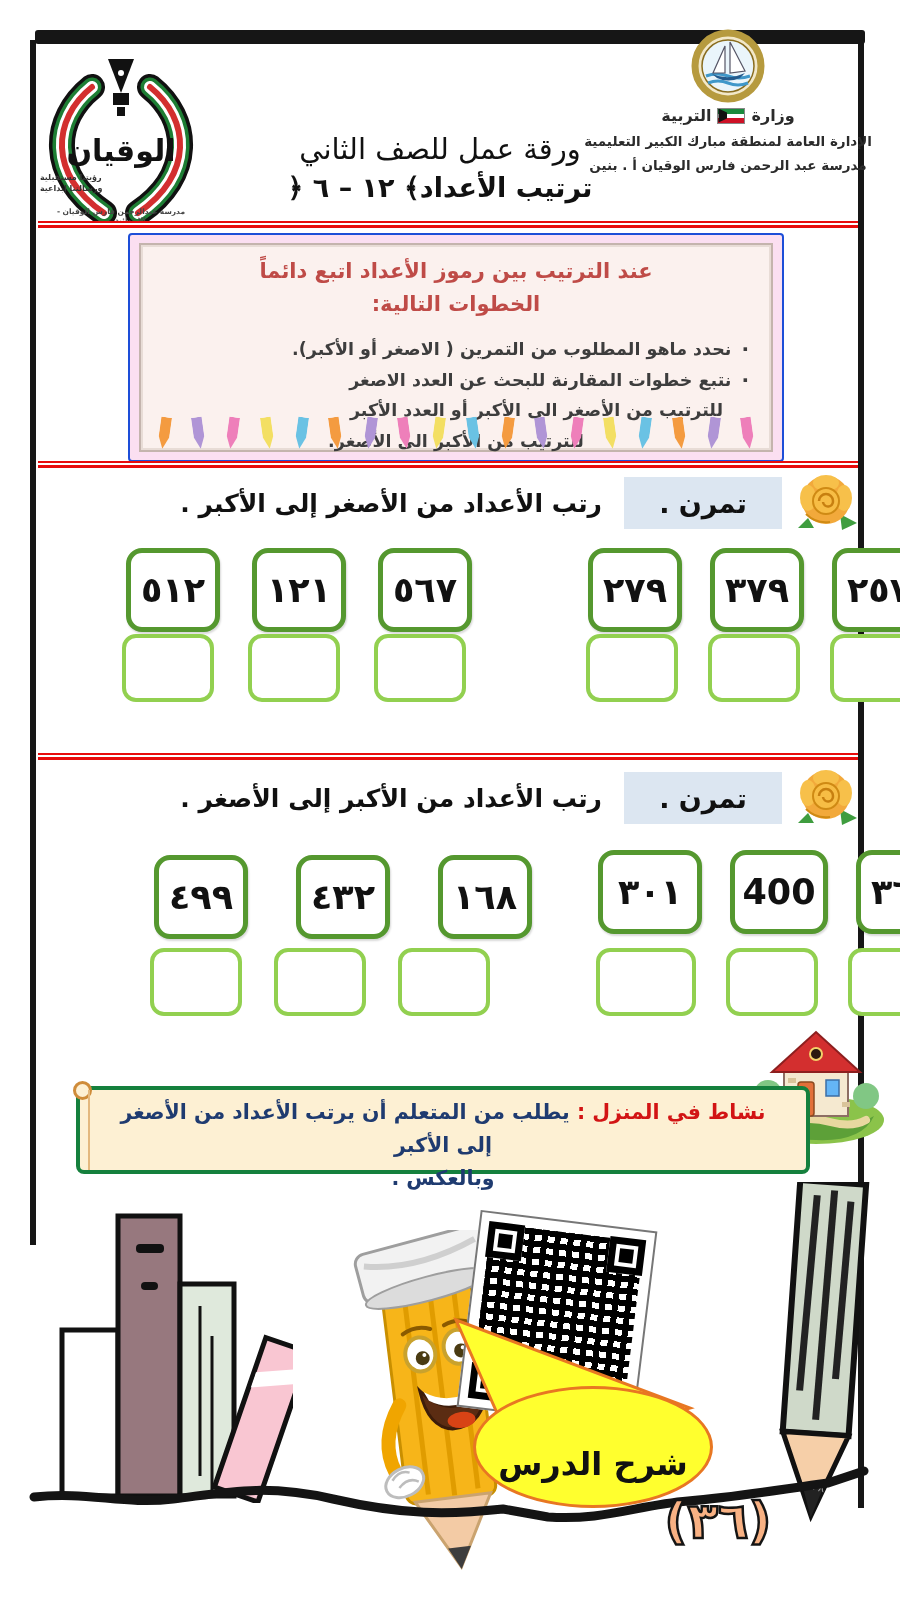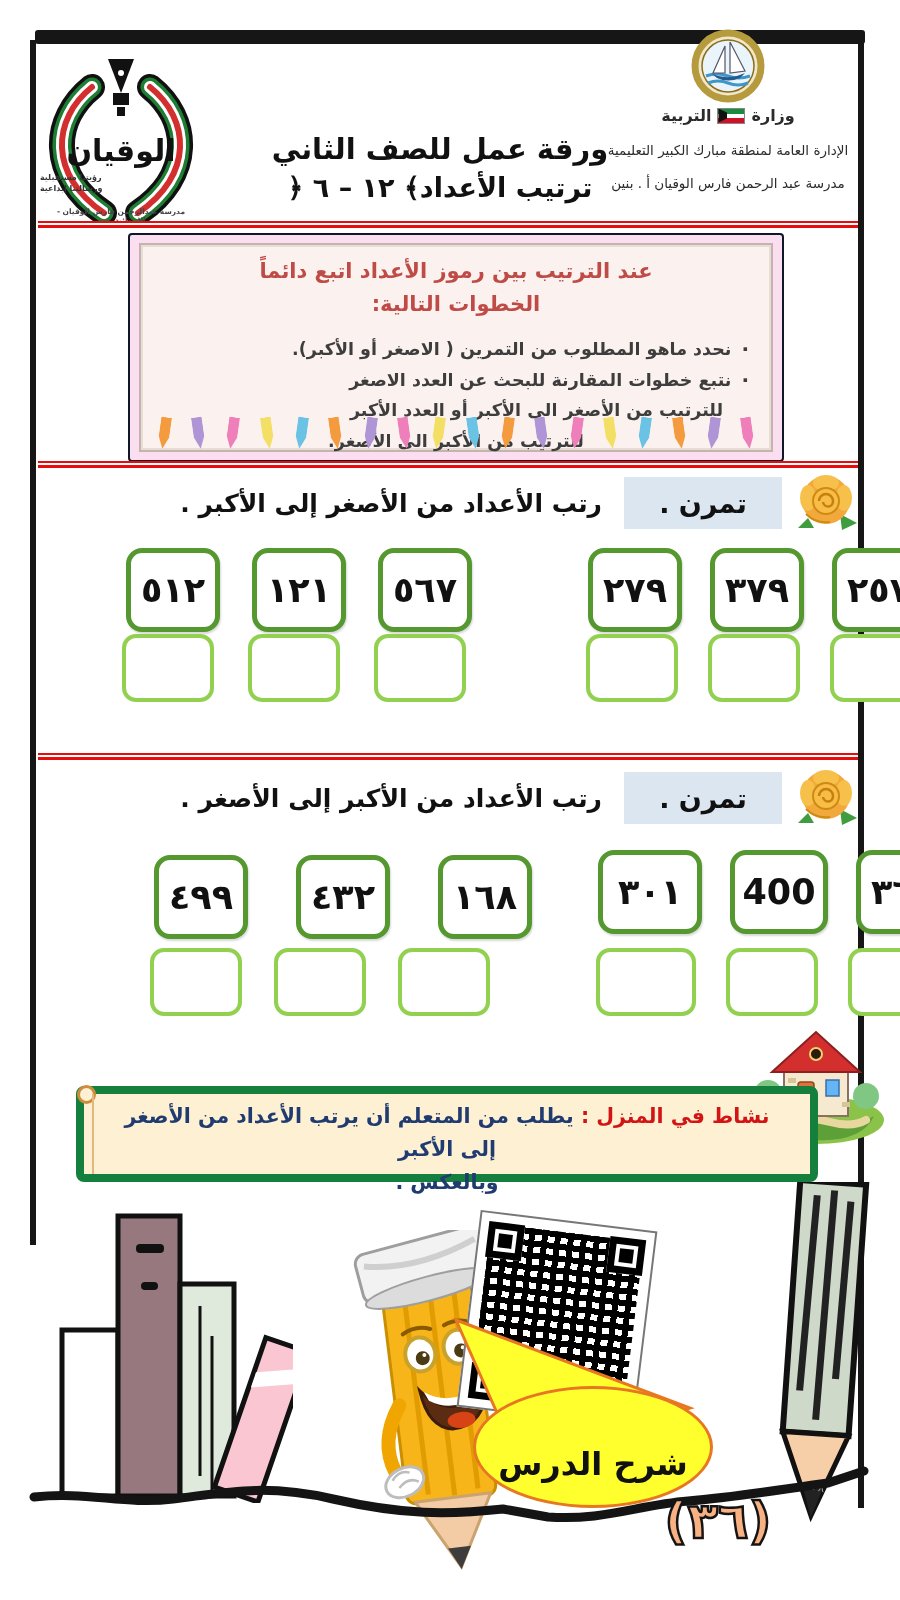--- a/index.html
+++ b/index.html
@@ -11,52 +11,52 @@
   .frame-right{position:absolute;left:858px;top:40px;width:6px;height:1468px;background:#161616;}
   
   .logo{position:absolute;left:40px;top:55px;width:162px;height:168px;}
   .logo svg{position:absolute;left:0;top:0;}
   .logo-name{position:absolute;left:0;top:78px;width:162px;text-align:center;font-size:30px;font-weight:bold;}
   .logo-tag{position:absolute;left:0;top:118px;width:162px;font-size:8px;color:#333;line-height:1.35;font-weight:bold;}
   .logo-foot{position:absolute;left:0;top:152px;width:162px;text-align:center;font-size:7.5px;color:#444;font-weight:bold;}
   .ministry{position:absolute;right:22px;top:28px;width:300px;text-align:center;}
   .ministry .emblem{margin:0 auto;display:block;}
   .min-line1{display:flex;justify-content:center;align-items:center;gap:6px;font-size:16px;font-weight:bold;color:#2b2b2b;margin-top:2px;direction:rtl;}
-  .min-line{font-size:13.5px;font-weight:normal;color:#2b2b2b;margin-top:17px;direction:rtl;white-space:nowrap;}
+  .min-line{font-size:13.5px;font-weight:bold;color:#2b2b2b;margin-top:8px;direction:rtl;white-space:nowrap;}
   .kw-flag{display:inline-block;width:26px;height:14px;position:relative;background:linear-gradient(#1a8a3c 0 33%,#fff 33% 66%,#ce1126 66% 100%);border:1px solid #888;}
   .kw-flag i{position:absolute;left:0;top:0;width:9px;height:100%;background:#111;clip-path:polygon(0 0,100% 30%,100% 70%,0 100%);}
   .title{position:absolute;left:200px;top:132px;width:480px;text-align:center;}
-  .title-l1{font-size:29px;font-weight:bold;direction:rtl;}
+  .title-l1{font-size:29px;font-weight:normal;direction:rtl;}
   .title-l2{font-size:27px;font-weight:bold;margin-top:6px;display:flex;justify-content:center;direction:ltr;}
   
   .sep{position:absolute;left:38px;width:820px;height:7px;
        background:linear-gradient(#e80c0c 0 34%,#fff 34% 52%,#e80c0c 52% 100%);}
   
-  .pinkbox{position:absolute;left:128px;top:233px;width:652px;height:225px;background:#fbdff1;border:2px solid #0f172a;border-radius:4px;}
+  .pinkbox{position:absolute;left:128px;top:233px;width:652px;height:225px;background:#fbdff1;border:2px solid #1d4ed8;border-radius:4px;}
   .pinkbox-inner{position:absolute;left:9px;top:8px;right:9px;bottom:8px;background:#fbf1ee;border:2px solid #c4b4ad;box-shadow:inset 0 0 0 2px #e8dcd6;}
   .pb-head{margin-top:10px;text-align:center;font-size:21px;font-weight:bold;color:#bf4b47;direction:rtl;line-height:1.55;}
   .pb-bullets{margin-top:14px;padding:0 22px;direction:rtl;font-size:17.5px;font-weight:bold;color:#3d3d3d;line-height:1.75;}
   .pb-line{display:flex;gap:10px;align-items:flex-start;}
   .pb-dot{font-size:20px;line-height:1.5;}
   .pb-cont{padding-right:26px;}
   .pb-center{text-align:center;}
   .crayon-row{position:absolute;left:6px;right:6px;bottom:1px;height:36px;display:flex;justify-content:space-around;align-items:flex-end;}
   .crayon{width:15px;height:32px;clip-path:polygon(15% 0,85% 0,85% 62%,50% 100%,15% 62%);}
   
   .ex-header{position:absolute;left:38px;width:824px;height:66px;display:flex;flex-direction:row-reverse;align-items:center;gap:12px;padding-right:2px;box-sizing:border-box;}
   .ex-label{width:158px;height:52px;background:#dce6f1;display:flex;align-items:center;justify-content:center;
             font-size:27px;font-weight:bold;direction:rtl;}
   .ex-text{font-size:25px;font-weight:bold;direction:rtl;margin-right:10px;white-space:nowrap;}
   .num-row{position:absolute;display:flex;padding-left:46px;}
   .num-card{width:84px;height:74px;border:5px solid #55982f;border-radius:16px;background:#fff;
             display:flex;align-items:center;justify-content:center;font-size:35px;font-weight:bold;box-shadow:1px 2px 2px rgba(0,0,0,.15);}
   .empty-card{width:84px;height:60px;border:4px solid #92d050;border-radius:14px;background:#fff;}
   
   .activity{position:absolute;left:76px;top:1086px;width:726px;height:80px;background:#fdf0d3;
-            border:8px solid #15803d;border-radius:8px;}
+            border:4px solid #15803d;border-radius:8px;}
   .activity:before{content:"";position:absolute;left:-7px;top:-9px;width:13px;height:13px;border:3px solid #cf8c3a;border-radius:50%;background:#fdf0d3;}
   .activity:after{content:"";position:absolute;left:8px;top:0;bottom:0;border-left:2px solid #e3b87e;}
   .activity-text{position:absolute;inset:6px 22px;direction:rtl;text-align:center;font-size:20.5px;font-weight:bold;color:#1f3b70;line-height:1.6;}
   .activity-label{color:#d21414;}
   .house{position:absolute;left:742px;top:1022px;}
   
   .books{position:absolute;left:48px;top:1208px;}
   .pencil-char{position:absolute;left:283px;top:1230px;}
   .qr{position:absolute;left:468px;top:1220px;width:178px;height:198px;background:#fff;border:2px solid #777;
       transform:rotate(7deg);padding:10px;box-sizing:border-box;}

